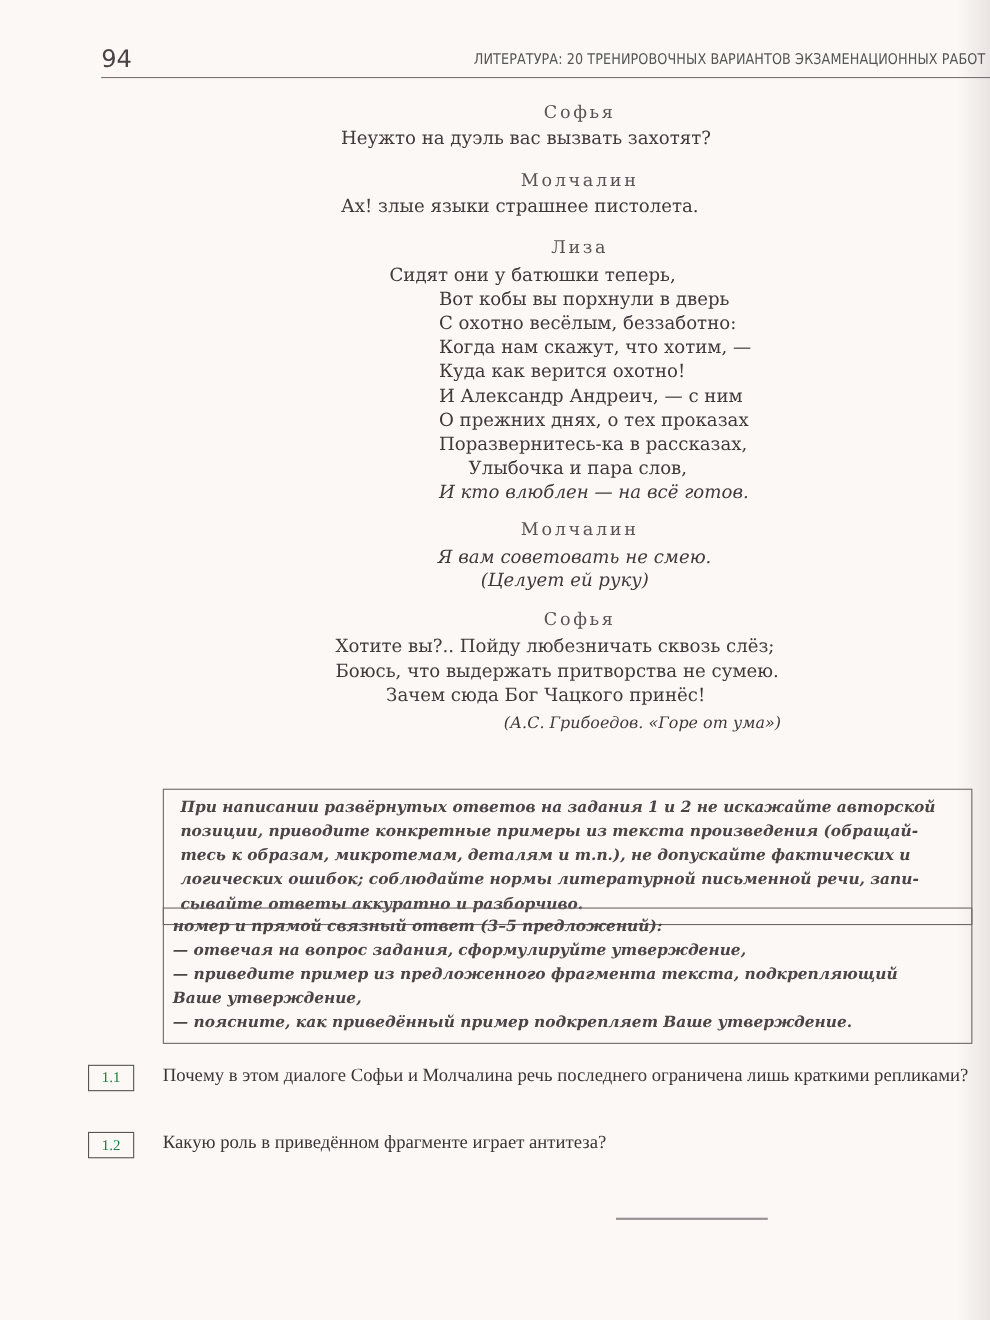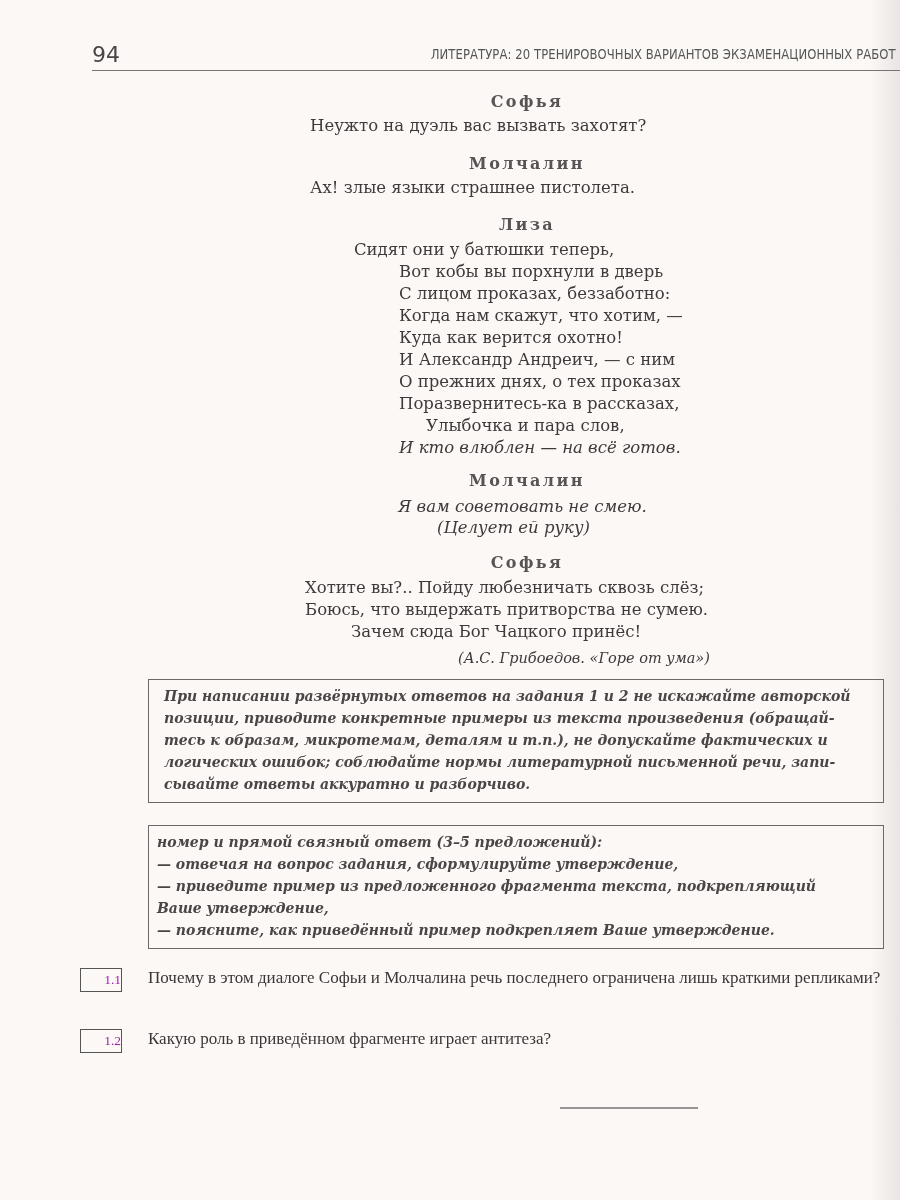--- a/index.html
+++ b/index.html
@@ -20,39 +20,39 @@
     font-family: "DejaVu Sans", sans-serif;
   }
   .page-num {
     position: absolute; left: 0; top: 2px; font-size: 22px; color: #4a4446;
   }
   .running-title {
     position: absolute; right: 4px; top: 6px; font-size: 13.5px; letter-spacing: 0.1px;
     color: #555; white-space: nowrap; transform: scaleX(0.86); transform-origin: right center;
   }
   .speaker {
-    position: absolute; font-size: 16px; letter-spacing: 2.4px; font-weight: bold; color: #5a5355;
+    position: absolute; font-size: 16px; letter-spacing: 2.4px; font-weight: normal; color: #5a5355;
     text-align: center; width: 400px; left: 327px;
   }
   .line {
     position: absolute; font-size: 16.5px; white-space: nowrap; color: #3f393b;
   }
   .italic { font-style: italic; }
   .box {
     position: absolute; left: 148px; width: 736px; border: 1.5px solid #6e6668;
     padding: 5px 8px 7px 8px; box-sizing: border-box;
     font-style: italic; font-weight: bold; font-size: 14px; line-height: 22px;
     color: #4b4547; text-align: justify;
     font-family: "DejaVu Serif", serif;
   }
   .box .row { display: block; }
   .task-num {
     position: absolute; left: 80px; width: 42px; height: 24px; border: 1.5px solid #555;
-    box-sizing: border-box; font-size: 13.5px; text-align: right; line-height: 21px;
-    font-family: "Liberation Serif", serif; color: #a21caf;
+    box-sizing: border-box; font-size: 13.5px; text-align: center; line-height: 21px;
+    font-family: "Liberation Serif", serif; color: #15803d;
   }
   .task-text {
     position: absolute; left: 148px; width: 740px; font-size: 17px; line-height: 22px;
     font-family: "Liberation Serif", serif; color: #3c3638;
   }
   .scrap-line {
     position: absolute; left: 560px; top: 1107px; width: 138px; height: 1.5px;
     background: #9a9294;
   }
 </style>
@@ -68,41 +68,41 @@
 
 <div class="speaker" style="top:92px;">Софья</div>
 <div class="line" style="left:310px; top:116px;">Неужто на дуэль вас вызвать захотят?</div>
 
 <div class="speaker" style="top:154px;">Молчалин</div>
 <div class="line" style="left:310px; top:178px;">Ах! злые языки страшнее пистолета.</div>
 
 <div class="speaker" style="top:215px;">Лиза</div>
 <div class="line" style="left:354px; top:240px;">Сидят они у батюшки теперь,</div>
 <div class="line" style="left:399px; top:262px;">Вот кобы вы порхнули в дверь</div>
-<div class="line" style="left:399px; top:284px;">С лицом проказах, беззаботно:</div>
+<div class="line" style="left:399px; top:284px;">С охотно весёлым, беззаботно:</div>
 <div class="line" style="left:399px; top:306px;">Когда нам скажут, что хотим, —</div>
 <div class="line" style="left:399px; top:328px;text-align:right;">Куда как верится охотно!</div>
 <div class="line" style="left:399px; top:350px;">И Александр Андреич, — с ним</div>
 <div class="line" style="left:399px; top:372px;">О прежних днях, о тех проказах</div>
 <div class="line" style="left:399px; top:394px;">Поразвернитесь-ка в рассказах,</div>
 <div class="line" style="left:399px; top:416px;margin-left:27px;">Улыбочка и пара слов,</div>
 <div class="line" style="left:399px; top:438px;font-style:italic;">И кто влюблен — на всё готов.</div>
 
 <div class="speaker" style="top:471px;">Молчалин</div>
 <div class="line" style="left:398px; top:497px;font-style:italic;">Я вам советовать не смею.</div>
 <div class="line italic" style="left:437px; top:518px;">(Целует ей руку)</div>
 
 <div class="speaker" style="top:553px;">Софья</div>
 <div class="line" style="left:305px; top:578px;">Хотите вы?.. Пойду любезничать сквозь слёз;</div>
 <div class="line" style="left:305px; top:600px;">Боюсь, что выдержать притворства не сумею.</div>
 <div class="line" style="left:351px; top:622px;">Зачем сюда Бог Чацкого принёс!</div>
 
 <div class="line italic" style="left:458px; top:650px; font-size:14.5px;">(А.С. Грибоедов. «Горе от ума»)</div>
 
-<div class="box" style="top:679px;padding-left:15px;">
+<div class="box" style="top:717px;padding-left:15px;">
   <span class="row">При написании развёрнутых ответов на задания 1 и 2 не искажайте авторской</span>
   <span class="row">позиции, приводите конкретные примеры из текста произведения (обращай-</span>
   <span class="row">тесь к образам, микротемам, деталям и т.п.), не допускайте фактических и</span>
   <span class="row">логических ошибок; соблюдайте нормы литературной письменной речи, запи-</span>
   <span class="row">сывайте ответы аккуратно и разборчиво.</span>
 </div>
 
 <div class="box" style="top:825px;">
   <span class="row">номер и прямой связный ответ (3–5 предложений):</span>
   <span class="row">— отвечая на вопрос задания, сформулируйте утверждение,</span>

